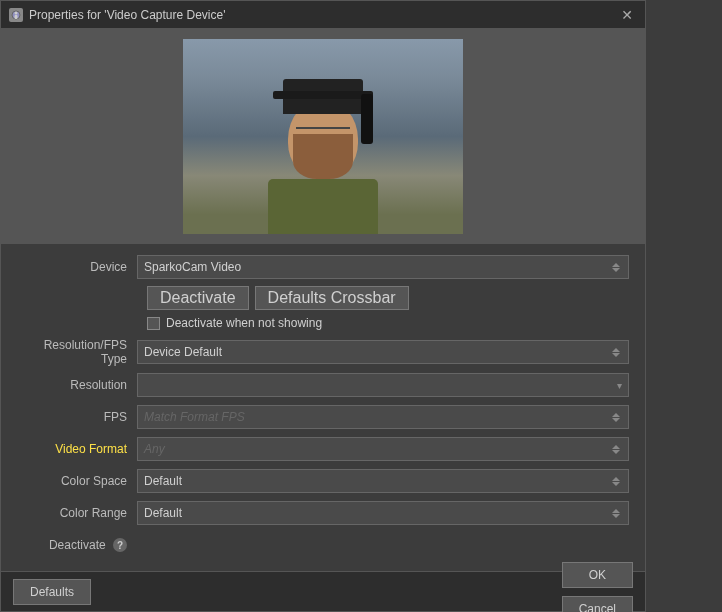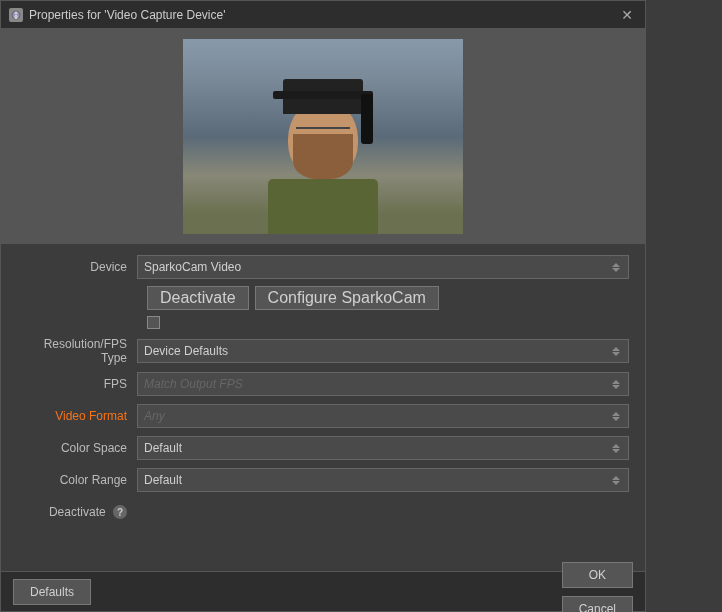--- a/index.html
+++ b/index.html
@@ -76,21 +76,21 @@
       min-height: 26px;
     }
     .form-label {
       width: 120px;
       text-align: right;
       padding-right: 10px;
       color: #bbb;
       font-size: 12px;
       flex-shrink: 0;
     }
-    .form-label.red { color: #f97316; }
+    .form-label.red { color: #fde047; }
     .form-select {
       flex: 1;
       background: #4a4a4a;
       border: 1px solid #666;
       color: #d0d0d0;
       height: 24px;
       padding: 2px 6px;
       font-size: 12px;
       display: flex;
       align-items: center;
@@ -323,43 +323,51 @@
         <span>SparkoCam Video</span>
         <div class="spinner">
           <div class="spinner-arrow spinner-up"></div>
           <div class="spinner-arrow spinner-down"></div>
         </div>
       </div>
     </div>
 
     <div class="btn-row">
       <button class="btn">Deactivate</button>
-      <button class="btn">Configure SparkoCam</button>
+      <button class="btn">Defaults Crossbar</button>
     </div>
 
     <div class="checkbox-row">
       <div class="checkbox"></div>
+      <span>Deactivate when not showing</span>
     </div>
 
     <div class="form-row">
       <span class="form-label">Resolution/FPS Type</span>
       <div class="form-select">
-        <span>Device Defaults</span>
-        <div class="spinner">
-          <div class="spinner-arrow spinner-up"></div>
-          <div class="spinner-arrow spinner-down"></div>
-        </div>
-      </div>
-    </div>
-
+        <span>Device Default</span>
+        <div class="spinner">
+          <div class="spinner-arrow spinner-up"></div>
+          <div class="spinner-arrow spinner-down"></div>
+        </div>
+      </div>
+    </div>
+
+    <div class="form-row">
+      <span class="form-label">Resolution</span>
+      <div class="form-select">
+        <span></span>
+        <span class="dropdown-arrow">▾</span>
+      </div>
+    </div>
 
     <div class="form-row">
       <span class="form-label">FPS</span>
       <div class="form-select">
-        <span class="placeholder-text">Match Output FPS</span>
+        <span class="placeholder-text">Match Format FPS</span>
         <div class="spinner">
           <div class="spinner-arrow spinner-up"></div>
           <div class="spinner-arrow spinner-down"></div>
         </div>
       </div>
     </div>
 
     <div class="form-row">
       <span class="form-label red">Video Format</span>
       <div class="form-select">

